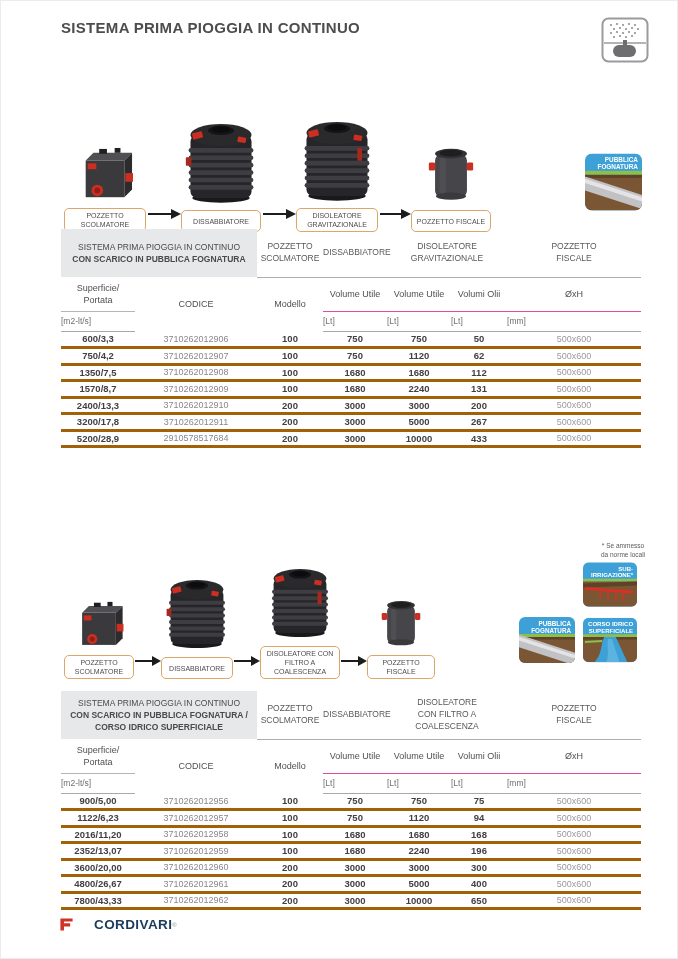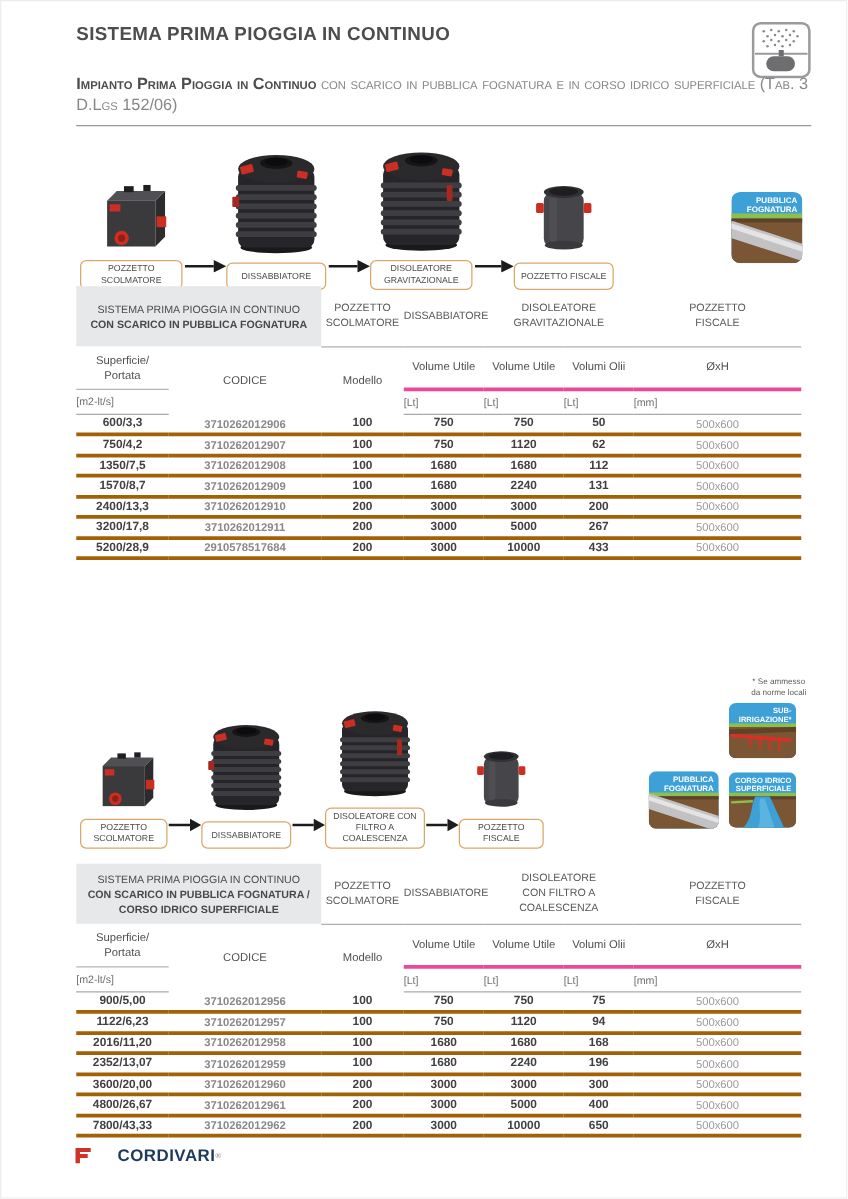--- a/index.html
+++ b/index.html
@@ -45,28 +45,28 @@
   tr.band-row{height:48px;}
   th.band{background:#e7e8e9;vertical-align:middle;text-align:center;
           font-size:8.5px;color:#4a4a4d;line-height:1.45;padding:2px 6px;}
   th.band .b{font-weight:bold;}
   th.ghead{font-size:8.5px;color:#58585b;text-align:center;vertical-align:middle;
            white-space:pre-line;line-height:1.4;border-bottom:1px solid #aeaeb0;}
   tr.names{height:34px;}
   tr.names th{font-size:9px;color:#4f4f52;text-align:center;vertical-align:middle;
               white-space:pre-line;line-height:1.35;}
   th.usc{border-bottom:1px solid #b5b5b7;}
-  th.unl{border-bottom:3px solid #ec4899;}
+  th.unl{border-bottom:1px solid #ec4899;}
   tr.units{height:20px;}
   tr.units td{font-size:8.5px;color:#6f6f72;vertical-align:middle;
               border-bottom:1px solid #a9a9ab;}
   tbody.rows tr{height:16.5px;border-bottom:3px solid #a16207;}
   tbody.rows td{font-size:9.5px;text-align:center;vertical-align:middle;
                 font-weight:bold;color:#414144;}
-  tbody.rows td:nth-child(2){font-weight:bold;color:#88888b;font-size:9px;}
+  tbody.rows td:nth-child(2){font-weight:normal;color:#88888b;font-size:9px;}
   tbody.rows td:nth-child(7){font-weight:normal;color:#9b9b9e;font-size:9px;}
   .padcol{padding-right:54px;}
   
   .footer-logo{position:absolute;left:58px;top:916px;display:flex;align-items:center;}
   .logo-text{font-size:13.5px;font-weight:bold;color:#1b3a5c;letter-spacing:.4px;margin-left:20px;}
   .logo-reg{font-size:6px;color:#8a8a8d;vertical-align:top;}
   .page-num{position:absolute;left:0;right:0;top:921px;text-align:center;
             font-size:9px;color:#77777a;}
 </style>
 </head>
@@ -99,23 +99,20 @@
           <circle cx="19" cy="19" r="1"></circle>
           <circle cx="25" cy="20" r="1"></circle>
           <circle cx="31" cy="19" r="1"></circle>
       </g>
       <line x1="3" y1="26" x2="45" y2="26" stroke="#9b9b9e" stroke-width="1.5"></line>
       <rect x="22" y="23" width="4" height="5" fill="#6e6e71"></rect>
       <rect x="12" y="28" width="23" height="12" rx="6" fill="#6e6e71"></rect>
     </svg>
   </div>
 
-  <div class="subtitle">
-    <b>Impianto Prima Pioggia in Continuo</b><span> con scarico in pubblica fognatura e in corso idrico superficiale (Tab. 3 D.Lgs 152/06)</span>
-  </div>
 
   <div class="flow flow1">
     <div class="step" style="width:82px;">
       <div class="tankbox">
         <svg width="62" height="56" viewBox="0 0 64 58">
           <polygon points="12,14 20,6 60,6 52,14" fill="#505054"></polygon>
           <polygon points="52,14 60,6 60,44 52,52" fill="#2c2c2f"></polygon>
           <rect x="12" y="14" width="40" height="38" fill="#3a3a3d"></rect>
           <rect x="26" y="2" width="8" height="5" fill="#1f1f22"></rect>
           <rect x="42" y="1" width="6" height="5" fill="#1f1f22"></rect>

